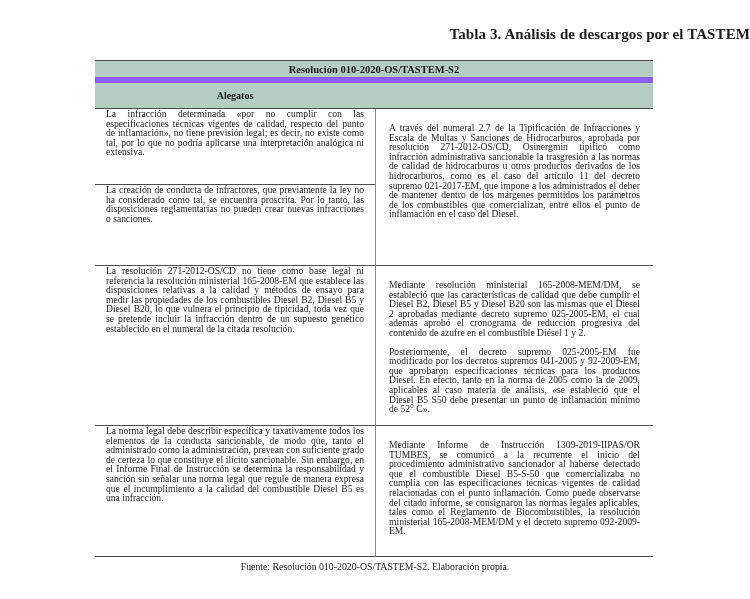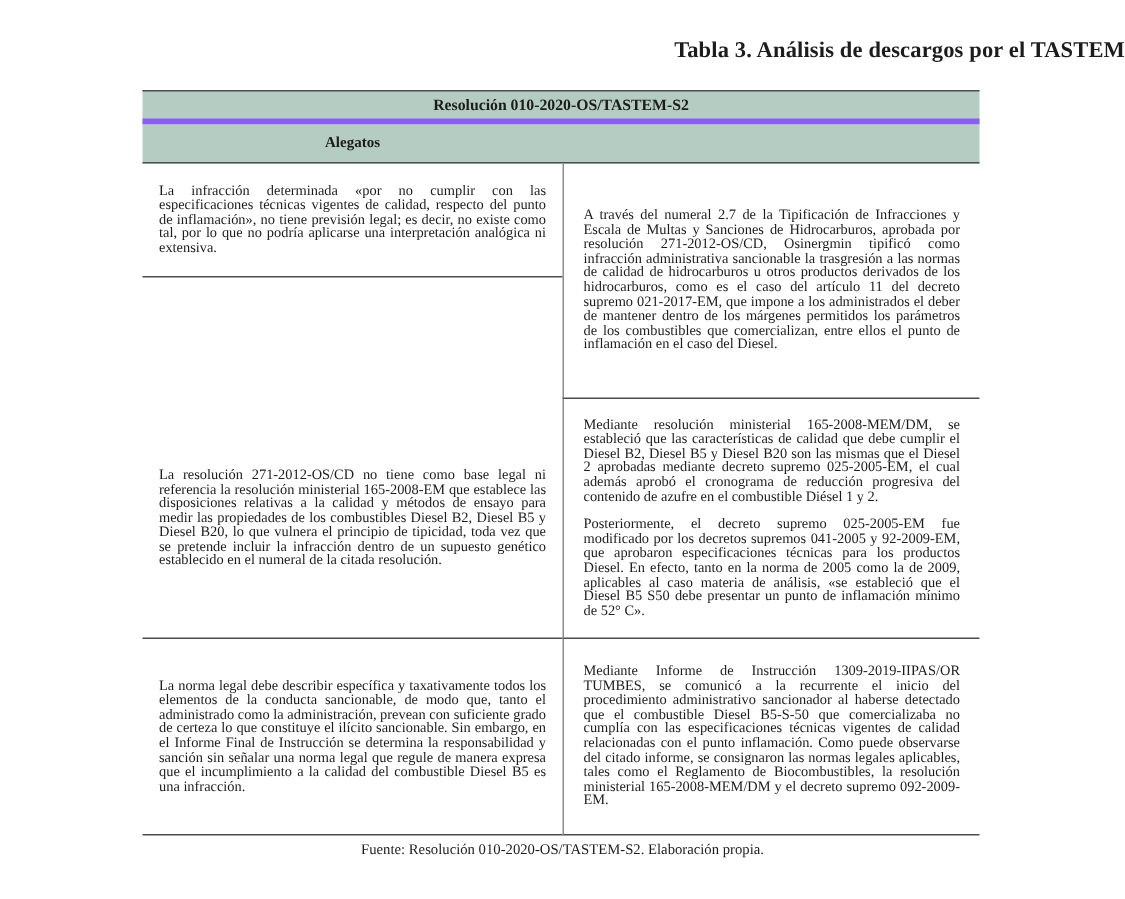--- a/index.html
+++ b/index.html
@@ -21,21 +21,21 @@
   }
   .table {
     position: absolute;
     left: 95px; top: 60px;
     width: 558px;
   }
   .th-main {
     height: 23px;
     background: #b4ccc1;
     border-top: 1px solid #4d4d4d;
-    border-bottom: 4px solid #8b5cf6;
+    border-bottom: 6px solid #8b5cf6;
     display: flex; align-items: center; justify-content: center;
     font-weight: bold;
     font-size: 10.5px;
   }
   .th-cols {
     display: grid;
     grid-template-columns: 280px 278px;
     height: 26px;
     background: #b4ccc1;
     border-bottom: 1px solid #4d4d4d;
@@ -46,21 +46,20 @@
     font-size: 10px;
   }
   .th-col.right { border-left: 1px solid #8c8c8c; }
   .tbody {
     display: grid;
     grid-template-columns: 280px 278px;
     grid-template-rows: 76px 81px 160px 131px;
   }
   .cell {
     display: flex;
-    align-items: center;
     padding: 0 11px;
     border-bottom: 1px solid #4d4d4d;
     overflow: hidden;
   }
   .cell .txt {
     width: 100%;
     font-size: 9.6px;
     line-height: 9.6px;
     text-align: justify;
   }
@@ -87,20 +86,23 @@
 <div class="table">
   <div class="th-main">Resolución 010-2020-OS/TASTEM-S2</div>
   <div class="th-cols">
     <div class="th-col">Alegatos</div>
   </div>
   <div class="tbody">
 
     <div class="cell col-l r1">
       <div class="txt">La infracción determinada «por no cumplir con las especificaciones técnicas vigentes de calidad, respecto del punto de inflamación», no tiene previsión legal; es decir, no existe como tal, por lo que no podría aplicarse una interpretación analógica ni extensiva.</div>
     </div>
+    <div class="cell col-l r2">
+      <div class="txt">La creación de conducta de infractores, que previamente la ley no ha considerado como tal, se encuentra proscrita. Por lo tanto, las disposiciones reglamentarias no pueden crear nuevas infracciones o sanciones.</div>
+    </div>
     <div class="cell col-r rspan12">
       <div class="txt">
         <p>A través del numeral 2.7 de la Tipificación de Infracciones y Escala de Multas y Sanciones de Hidrocarburos, aprobada por resolución 271-2012-OS/CD, Osinergmin tipificó como infracción administrativa sancionable la trasgresión a las normas de calidad de hidrocarburos u otros productos derivados de los hidrocarburos, como es el caso del artículo 11 del decreto supremo 021-2017-EM, que impone a los administrados el deber de mantener dentro de los márgenes permitidos los parámetros de los combustibles que comercializan, entre ellos el punto de inflamación en el caso del Diesel.</p>
       </div>
     </div>
 
     <div class="cell col-l r3">
       <div class="txt">La resolución 271-2012-OS/CD no tiene como base legal ni referencia la resolución ministerial 165-2008-EM que establece las disposiciones relativas a la calidad y métodos de ensayo para medir las propiedades de los combustibles Diesel B2, Diesel B5 y Diesel B20, lo que vulnera el principio de tipicidad, toda vez que se pretende incluir la infracción dentro de un supuesto genético establecido en el numeral de la citada resolución.</div>
     </div>
     <div class="cell col-r r3">

